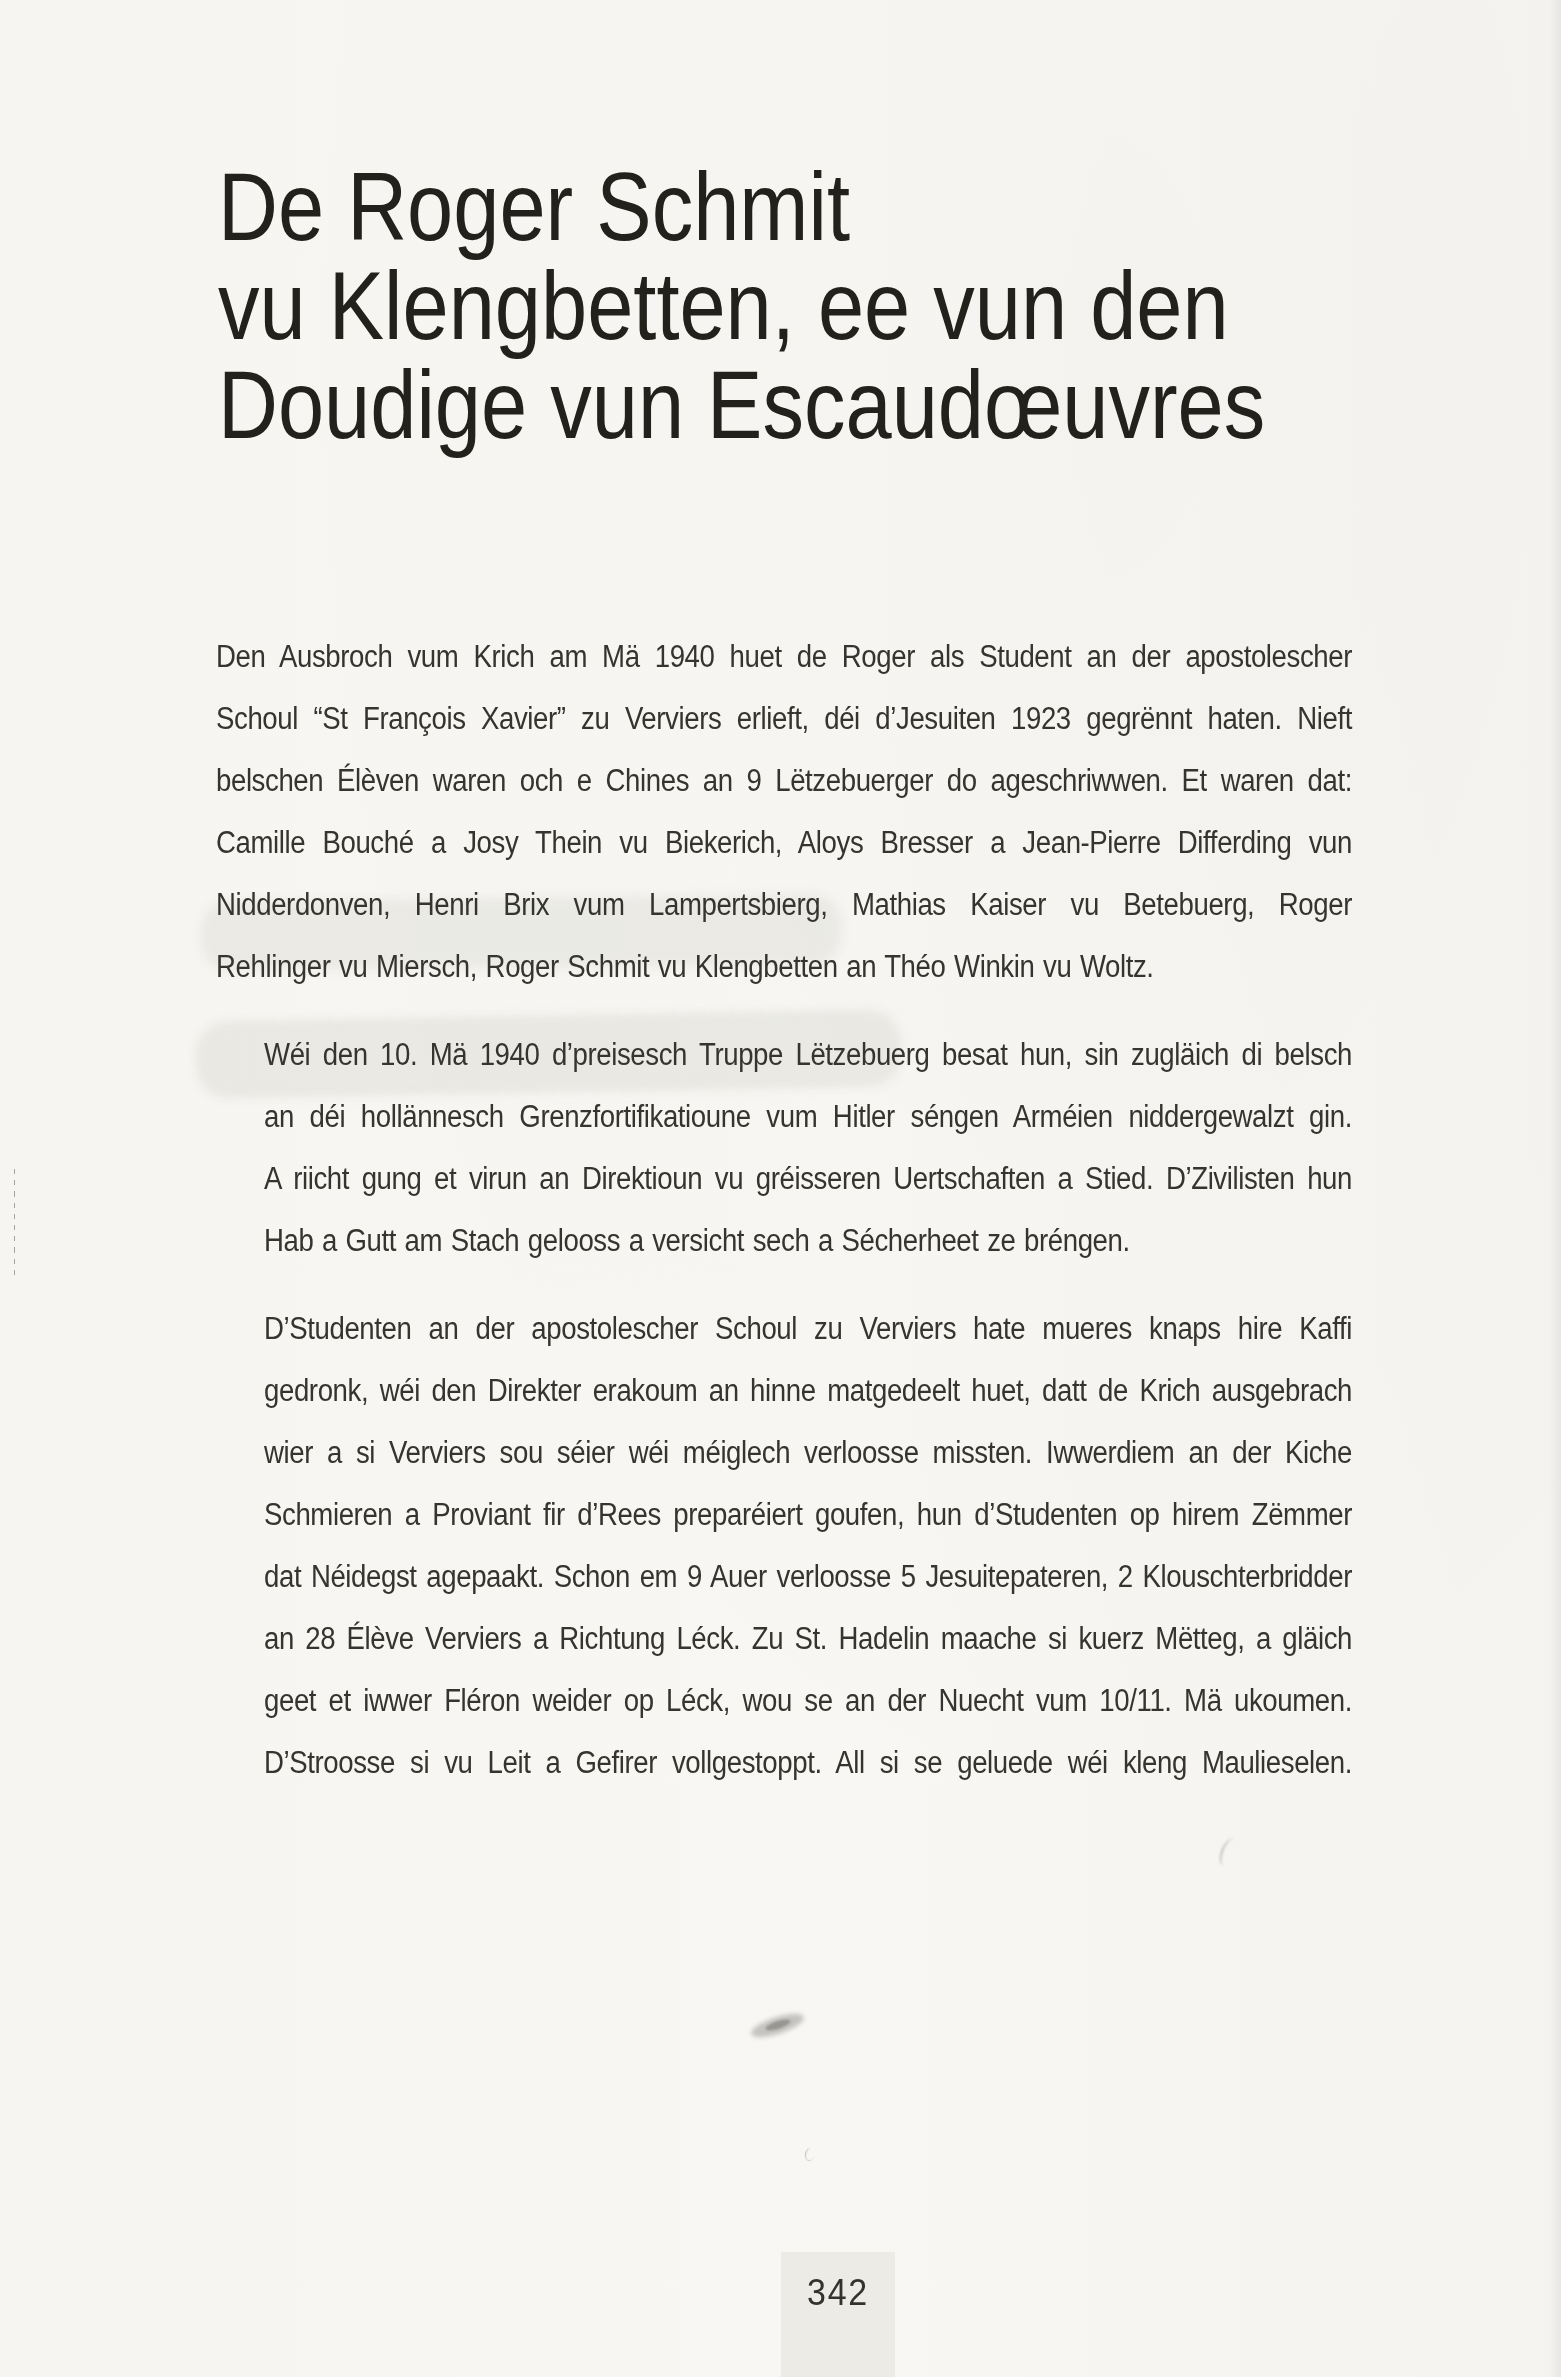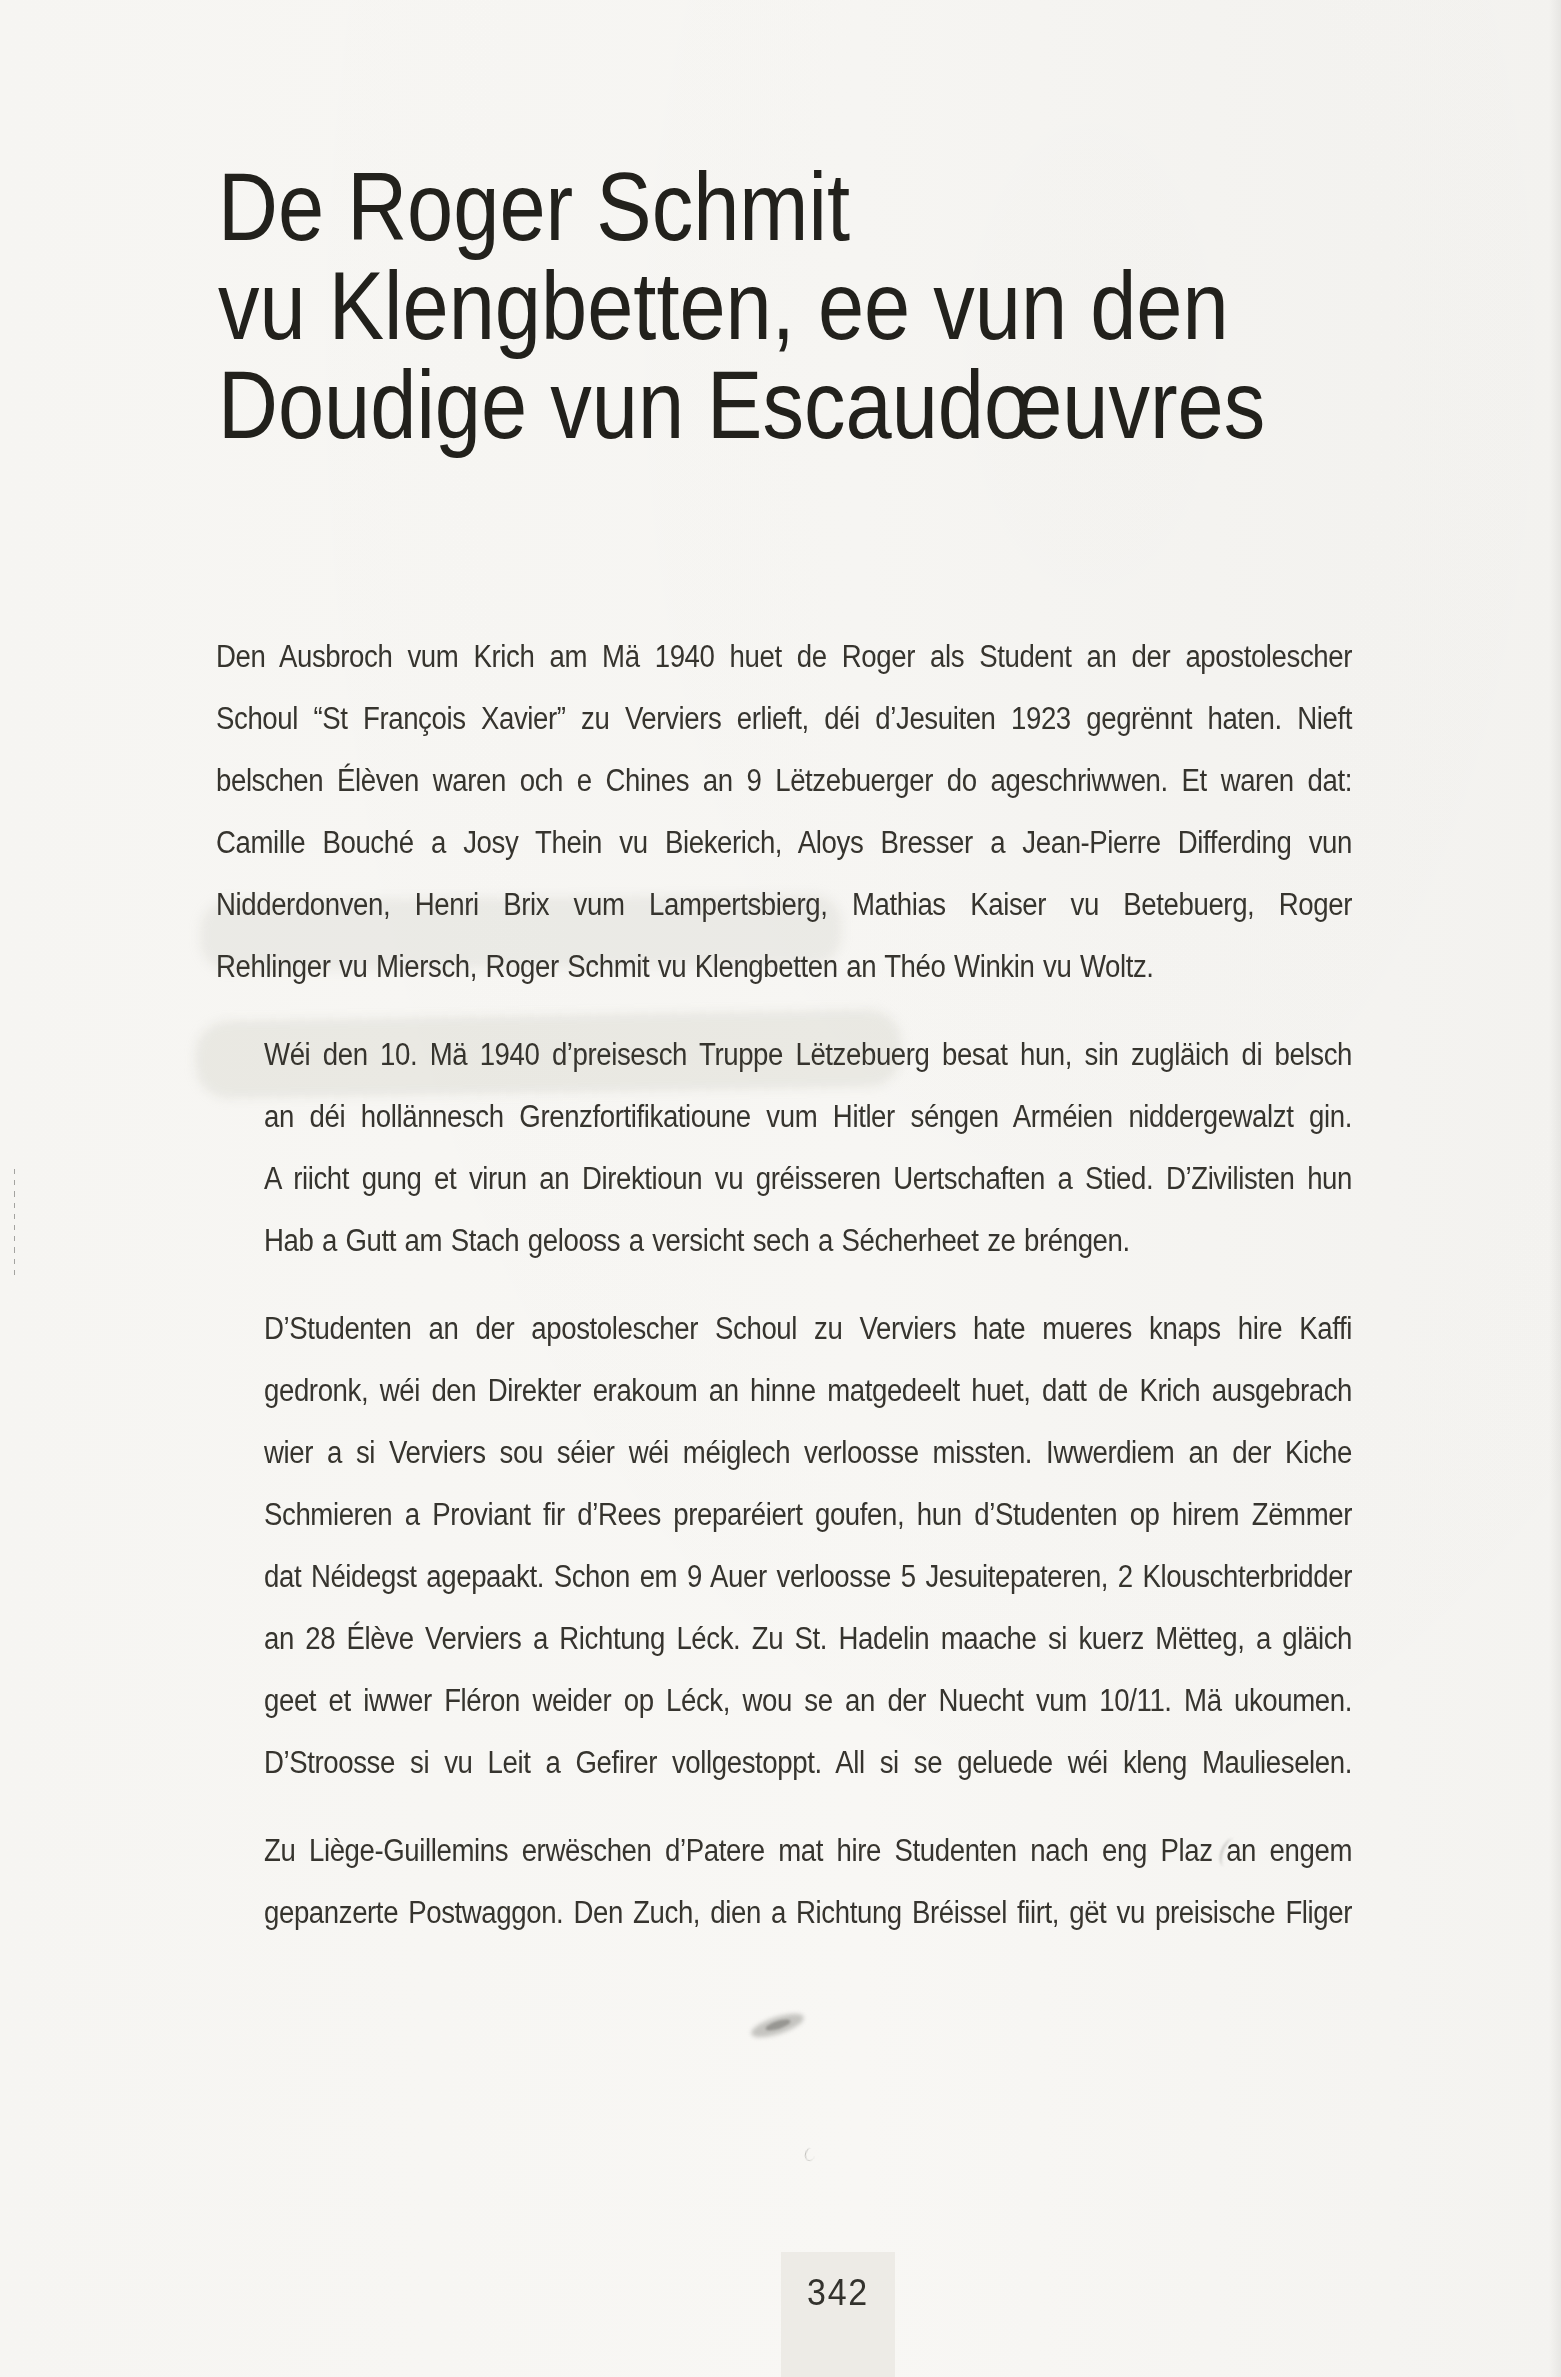--- a/index.html
+++ b/index.html
@@ -151,23 +151,19 @@
       <div class="para">
         <div class="bline">D’Studenten an der apostolescher Schoul zu Verviers hate mueres knaps hire Kaffi</div>
         <div class="bline">gedronk, wéi den Direkter erakoum an hinne matgedeelt huet, datt de Krich ausgebrach</div>
         <div class="bline">wier a si Verviers sou séier wéi méiglech verloosse missten. Iwwerdiem an der Kiche</div>
         <div class="bline">Schmieren a Proviant fir d’Rees preparéiert goufen, hun d’Studenten op hirem Zëmmer</div>
         <div class="bline">dat Néidegst agepaakt. Schon em 9 Auer verloosse 5 Jesuitepateren, 2 Klouschterbridder</div>
         <div class="bline">an 28 Élève Verviers a Richtung Léck. Zu St. Hadelin maache si kuerz Mëtteg, a gläich</div>
         <div class="bline">geet et iwwer Fléron weider op Léck, wou se an der Nuecht vum 10/11. Mä ukoumen.</div>
         <div class="bline">D’Stroosse si vu Leit a Gefirer vollgestoppt. All si se geluede wéi kleng Maulieselen.</div>
       </div>
-      <div class="para">
-        <div class="bline">Zu Liège-Guillemins erwëschen d’Patere mat hire Studenten nach eng Plaz an engem</div>
-        <div class="bline">gepanzerte Postwaggon. Den Zuch, dien a Richtung Bréissel fiirt, gët vu preisische Fliger</div>
-      </div>
     </div>
 
   <div class="pagenum-shade"></div>
   <div class="pagenum">342</div>
 
 </div>
 
 
 </body></html>

